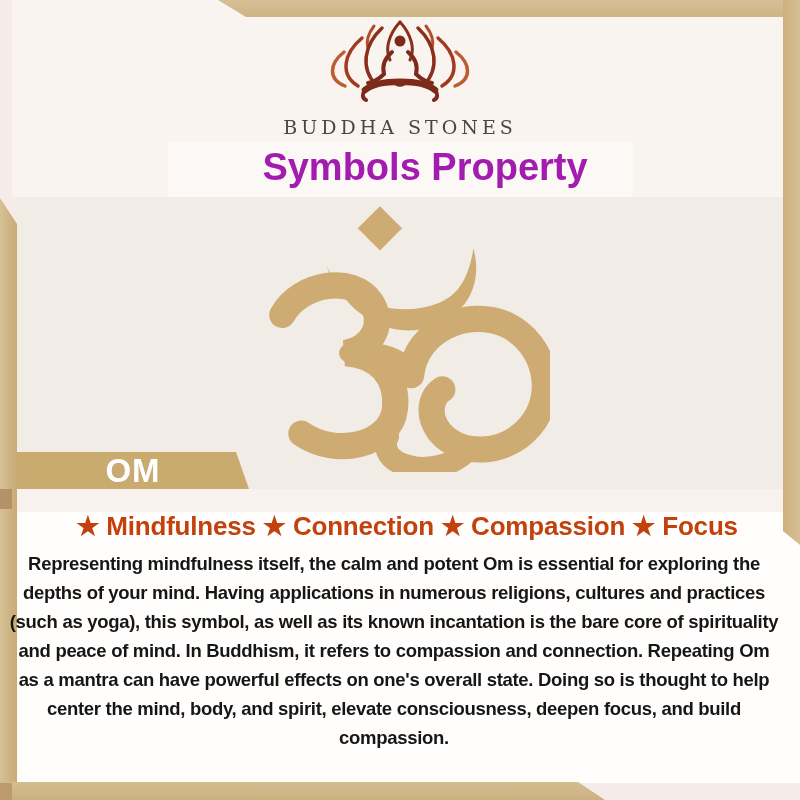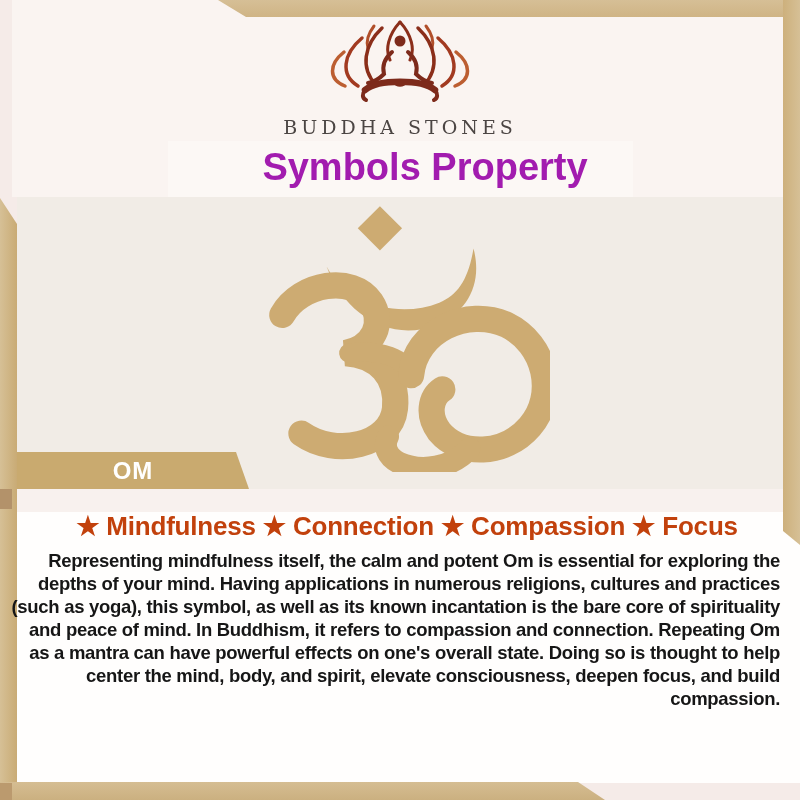--- a/index.html
+++ b/index.html
@@ -38,28 +38,28 @@
     font-size:19px;letter-spacing:4px;color:#4b4543;}
   
   .page-title{left:0;top:146px;width:800px;text-align:center;
     font-size:38px;font-weight:700;color:#a21caf;letter-spacing:0px;margin-left:25px;}
   
   .om-symbol{left:238px;top:204px;width:312px;height:268px;}
   
   .om-banner{left:17px;top:452px;width:232px;height:37px;background:#c9aa6f;
     clip-path:polygon(0 0,219px 0,232px 37px,0 37px);
     display:flex;align-items:center;justify-content:center;}
-  .om-banner span{color:#ffffff;font-size:24px;font-weight:700;letter-spacing:1px;}
+  .om-banner span{color:#ffffff;font-size:33px;font-weight:700;letter-spacing:1px;}
   
   .benefits-line{left:17px;top:511px;width:780px;text-align:center;
     font-size:26px;font-weight:700;color:#c2410c;letter-spacing:-0.2px;}
   
   .description{left:8px;top:549px;width:772px;
-    font-size:18.5px;line-height:23px;font-weight:700;
-    letter-spacing:-0.3px;color:#161616;text-align:right;}
+    font-size:18.5px;line-height:29px;font-weight:700;
+    letter-spacing:-0.3px;color:#161616;text-align:center;}
 </style>
 </head>
 <body>
 
 <div class="canvas">
 
   <div class="layer top-panel"></div>
   <div class="layer title-band"></div>
   <div class="layer mid-panel"></div>
   <div class="layer divider-band"></div>

